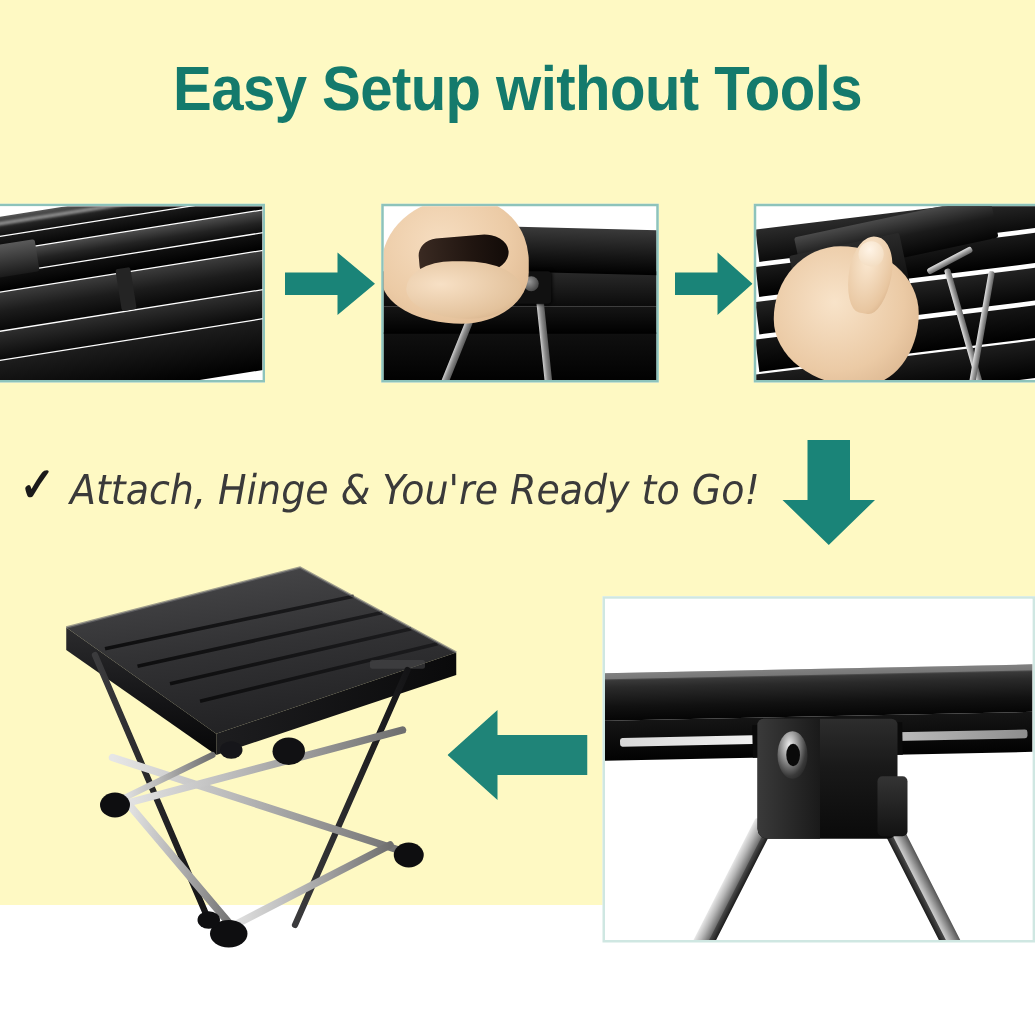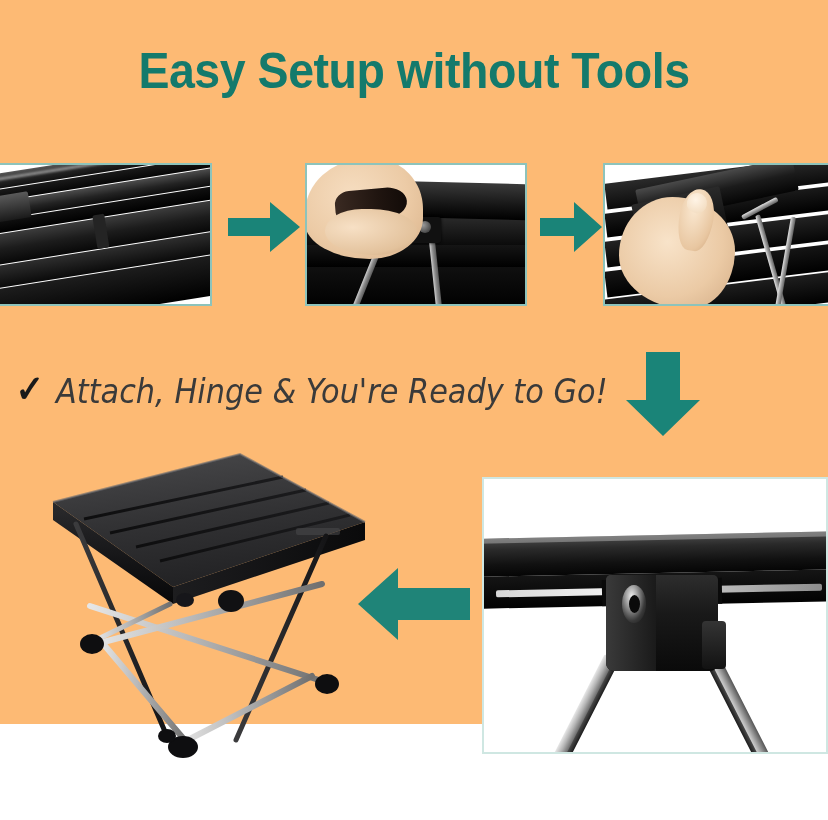--- a/index.html
+++ b/index.html
@@ -5,21 +5,21 @@
   * { box-sizing: border-box; margin: 0; padding: 0; }
   html, body {
     width: 828px; height: 820px;
     background: #ffffff;
     font-family: "Liberation Sans", sans-serif;
     overflow: hidden;
   }
   #page {
     position: relative;
     width: 828px; height: 724px;
-    background: #fdba74;
+    background: #fef9c3;
   }
 
   
   #headline {
     position: absolute;
     left: 0; top: 42px;
     width: 828px;
     text-align: center;
     font-size: 50px;
     font-weight: bold;

